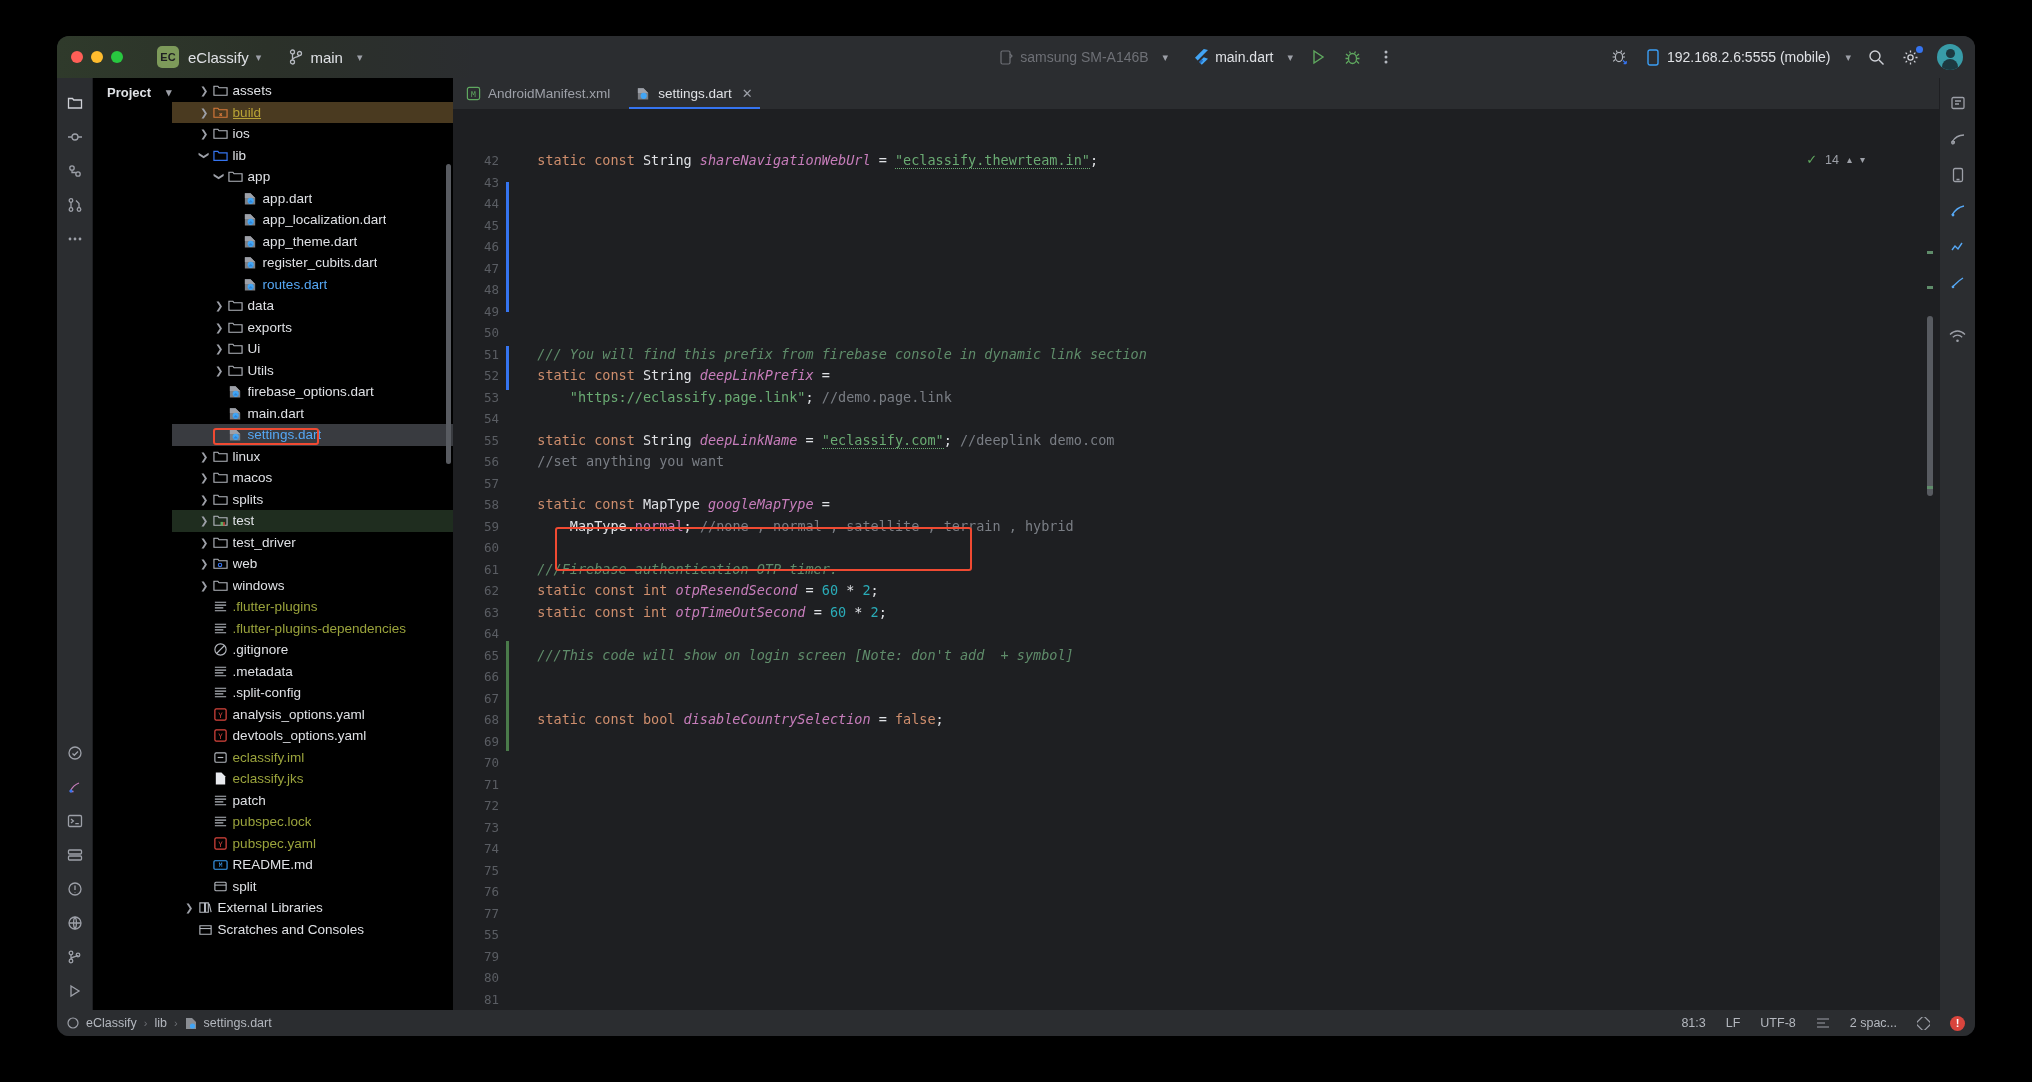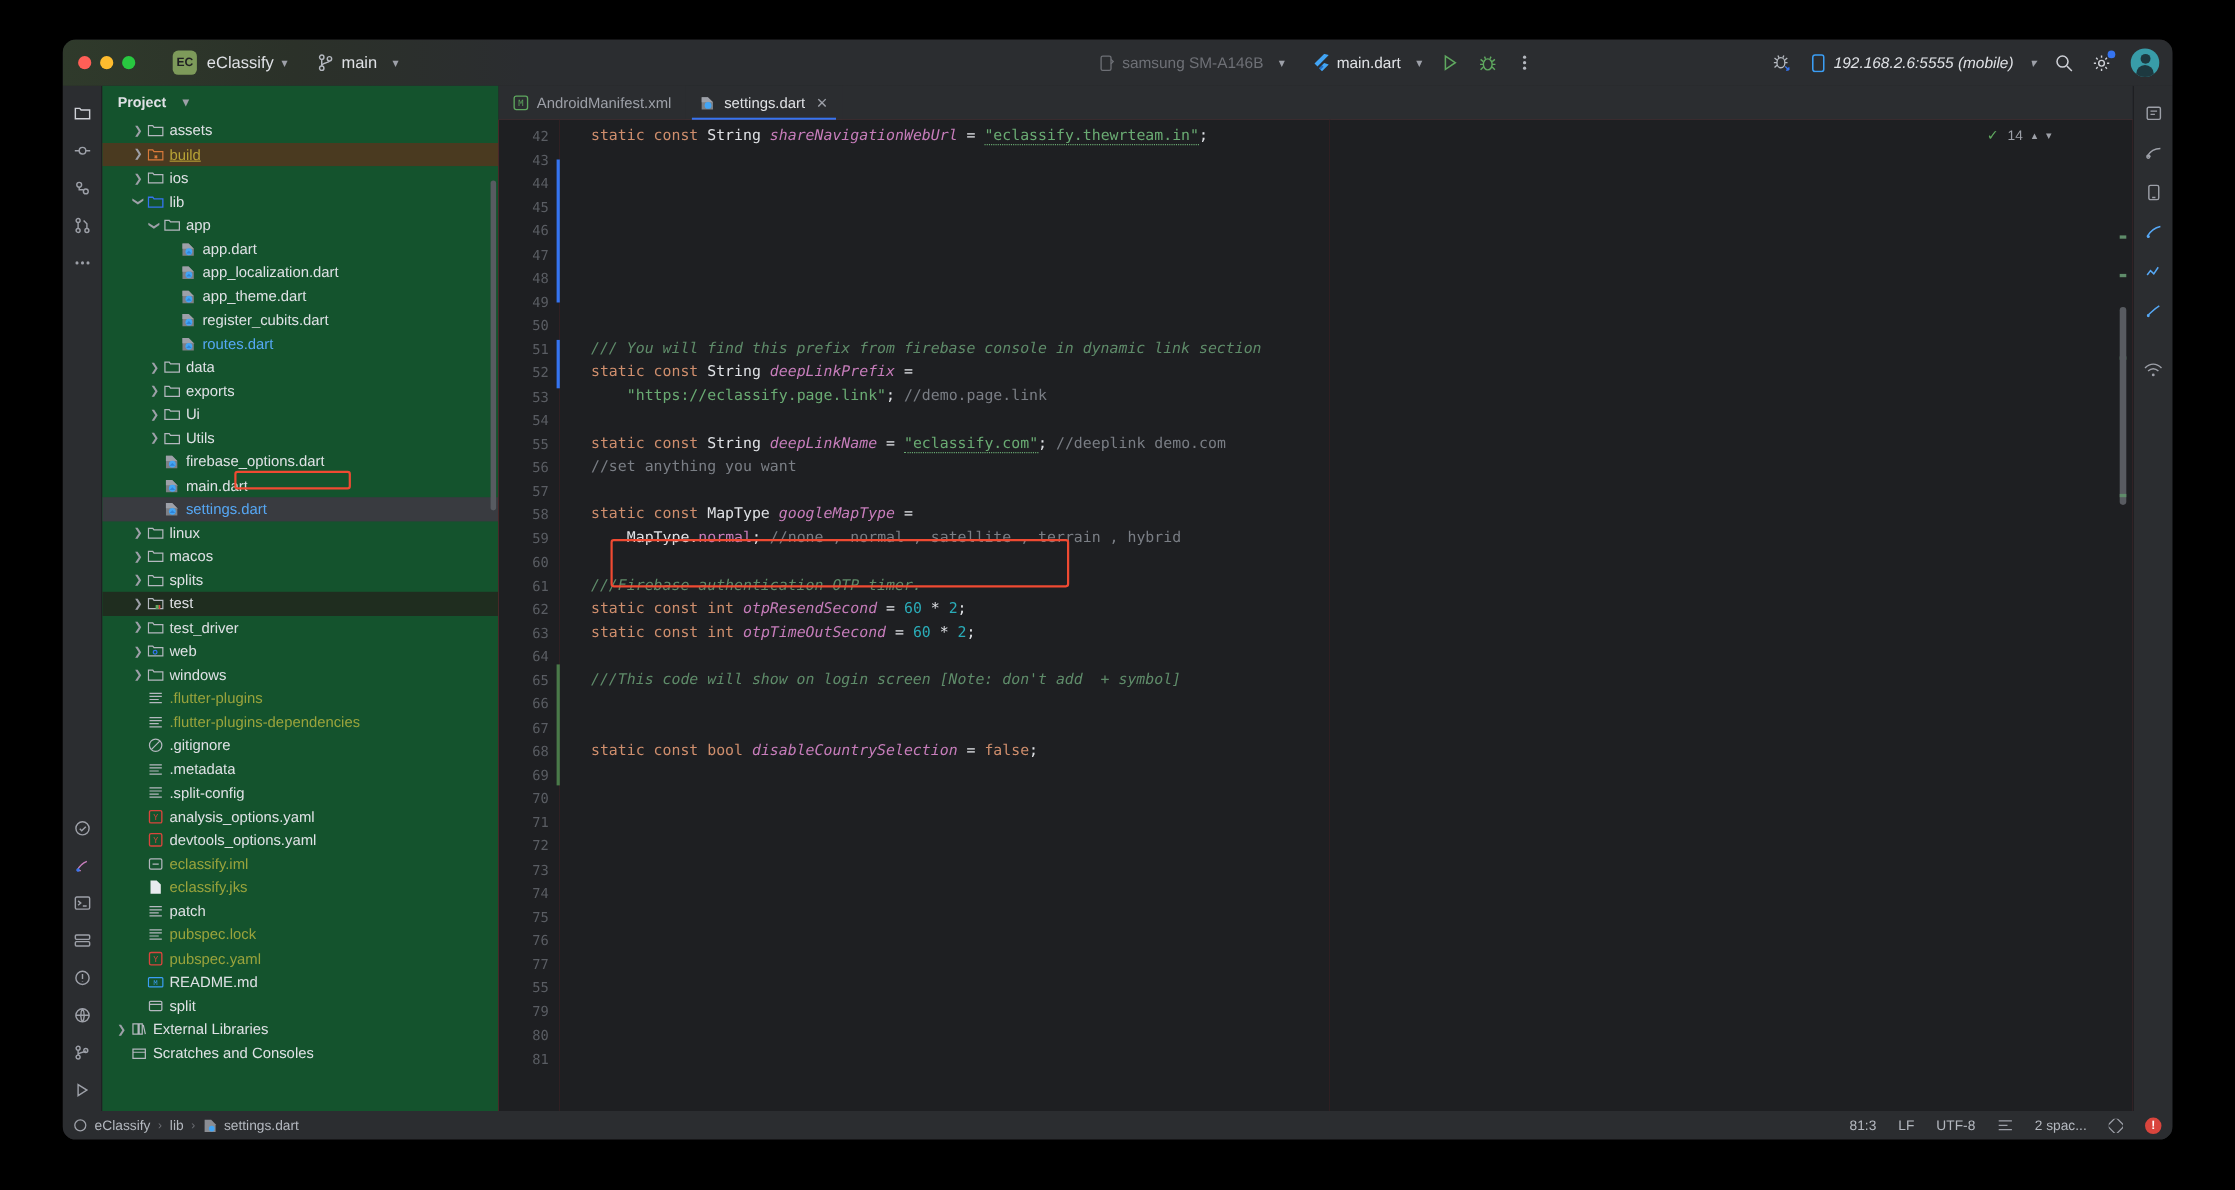--- a/index.html
+++ b/index.html
@@ -43,21 +43,21 @@
   .branch-wrap { display: flex; align-items: center; margin-left: 28px; gap: 7px; }
   .branch-name { color: #dfe1e5; font-size: 15px; }
 
   .tb-right {
     position: absolute; right: 0; top: 0; height: 42px;
     display: flex; align-items: center; gap: 0px; padding-right: 12px;
   }
   .device-sel { display: flex; align-items: center; gap: 7px; color: #6e7076; font-size: 14px; margin-right: 26px; }
   .run-cfg { display: flex; align-items: center; gap: 7px; color: #dfe1e5; font-size: 14px; margin-right: 8px; }
   .tb-icon { width: 34px; height: 34px; display: flex; align-items: center; justify-content: center; }
-  .ip-sel { display: flex; align-items: center; gap: 8px; color: #dfe1e5; font-size: 14px; margin-left: 10px; font-style: italic; }
+  .ip-sel { display: flex; align-items: center; gap: 8px; color: #dfe1e5; font-size: 14px; margin-left: 10px; }
   .avatar {
     width: 26px; height: 26px; border-radius: 50%;
     background: #389ca8; margin-left: 10px;
     display:flex; align-items:flex-end; justify-content:center; overflow:hidden;
   }
   .avatar-inner { position:relative; width:26px; height:26px; }
   .avatar-inner::before {
     content:''; position:absolute; left:8.5px; top:5px; width:9px; height:9px;
     border-radius:50%; background:#1d3940;
   }
@@ -73,21 +73,21 @@
   
   .rail {
     width: 36px; background: #2b2d30; display: flex; flex-direction: column;
     align-items: center; padding-top: 10px; gap: 0px;
     border-right: 1px solid #1e1f22;
   }
   .rail-icon { width: 30px; height: 30px; display:flex; align-items:center; justify-content:center; margin-bottom: 4px;}
   .rail-spacer { flex: 1; }
 
   
-  .proj-panel { width: 360px; background: #14532d; display: flex; flex-direction: column; position: relative; }
+  .proj-panel { width: 360px; background: #000000; display: flex; flex-direction: row; position: relative; }
   .proj-head {
     height: 28px; display: flex; align-items: center; padding-left: 14px;
     color: #dfe1e5; font-size: 13px; font-weight: 700; gap: 8px;
   }
   .tree { flex: 1; overflow: hidden; position: relative; font-size: 13.5px; color: #dfe1e5; padding-top: 2px;}
   .node {
     height: 21.5px; display: flex; align-items: center; white-space: nowrap;
     padding-right: 6px; position: relative;
   }
   .node .arrow { width: 15px; font-size: 10px; color: #9da0a8; text-align:center; flex:none; }
@@ -116,21 +116,21 @@
   .tab {
     display: flex; align-items: center; gap: 7px; padding: 0 13px;
     font-size: 13.5px; color: #9da0a8; position: relative; cursor: default;
   }
   .tab.active { color: #dfe1e5; background: #2b2d30; }
   .tab.active::after {
     content: ''; position: absolute; left: 6px; right: 6px; bottom: 0; height: 2.5px; background: #3574f0;
   }
   .tab .close { color: #9da0a8; font-size: 13px; margin-left: 3px; }
 
-  .editor-area { flex: 1; display: flex; position: relative; min-height: 0; background: #ef4444;}
+  .editor-area { flex: 1; display: flex; position: relative; min-height: 0; background: #000000; margin-top: 37px;}
   .gutter {
     width: 56px; background: #1e1f22; color: #5a5d63; font-size: 12.5px;
     font-family: "DejaVu Sans Mono", monospace;
     text-align: right; padding-right: 10px; padding-top: 4px;
     position: relative; flex: none;
   }
   .gline { height: 21.5px; line-height: 21.5px; }
   .gmark {
     position: absolute; right: 0px; width: 3px; background: #3574f0;
   }

